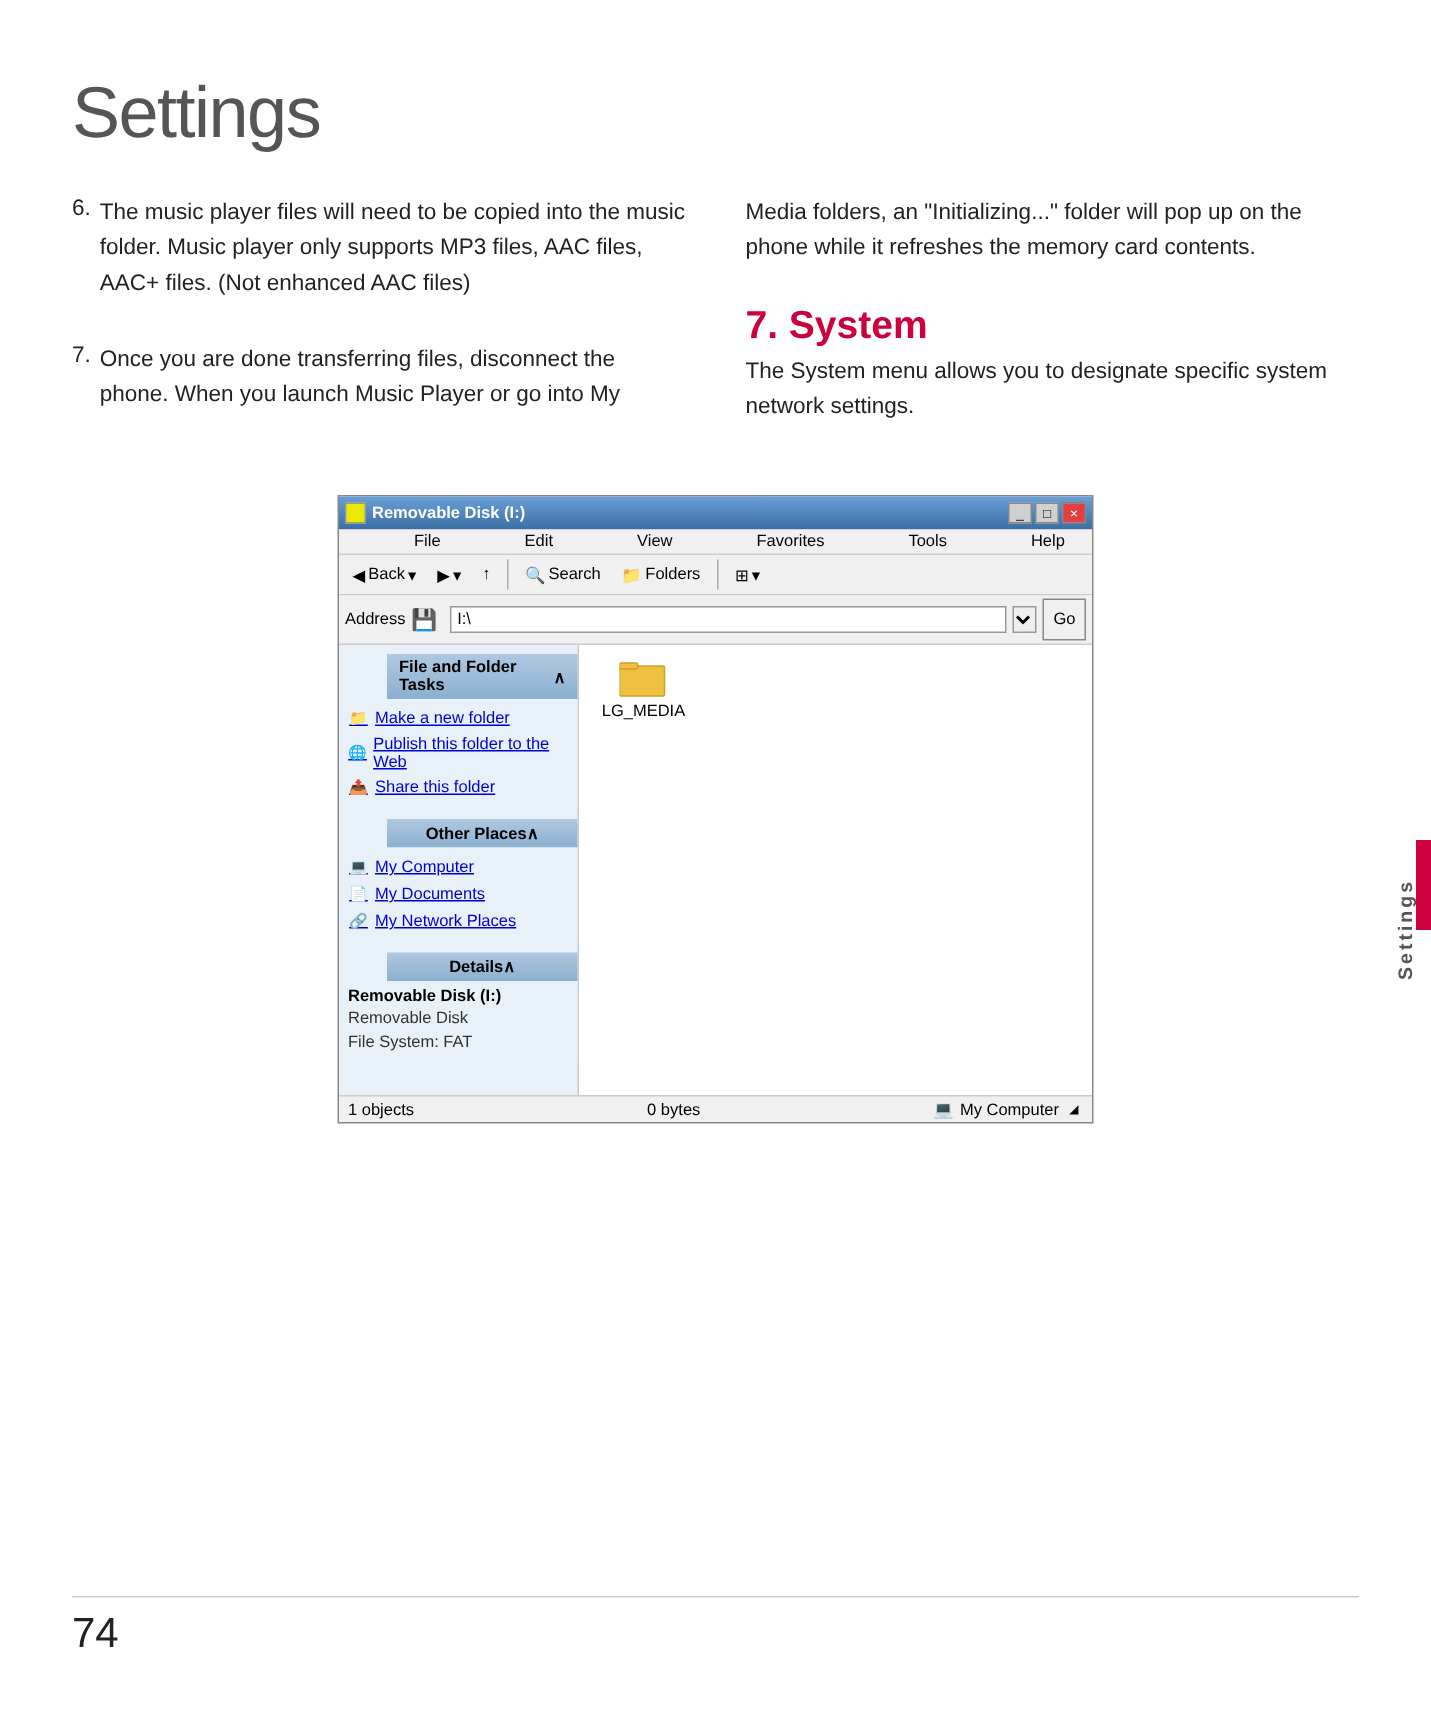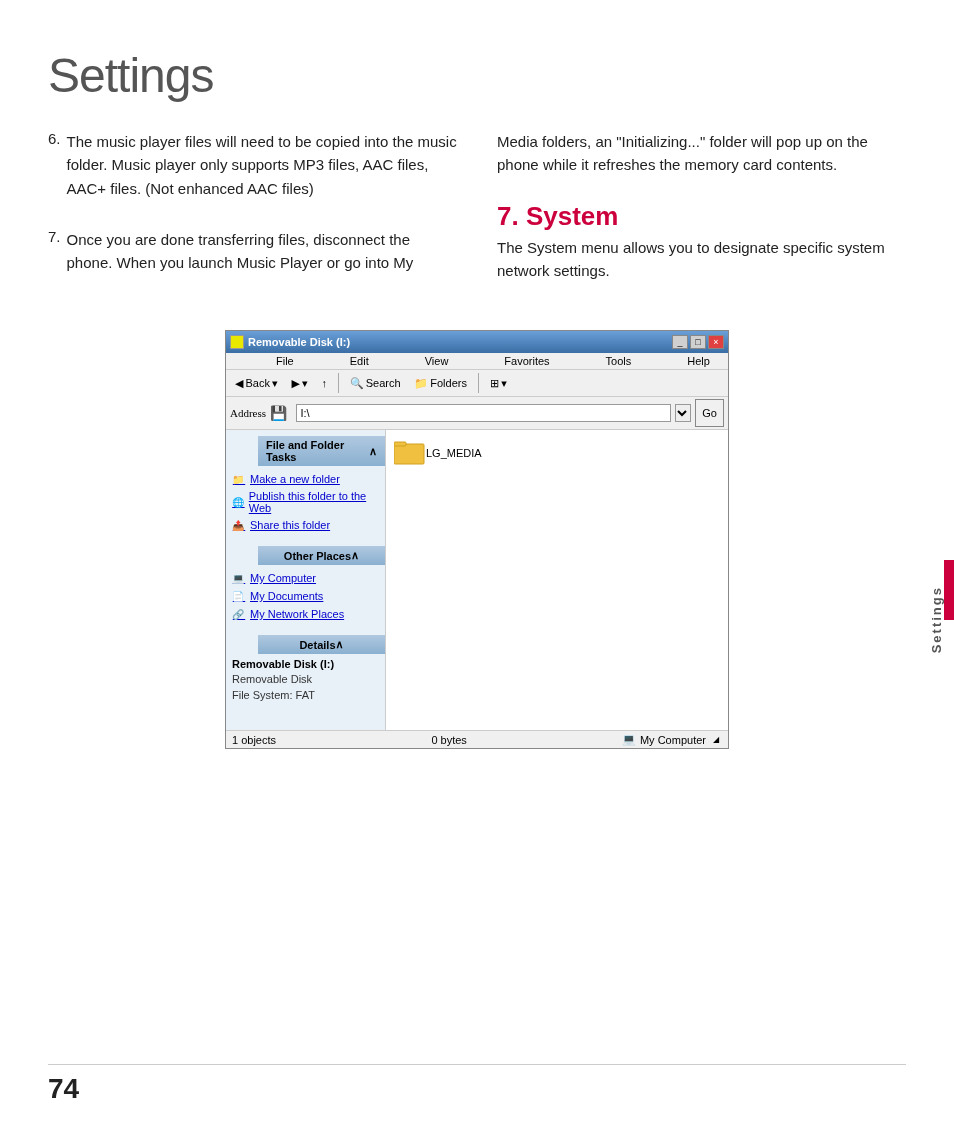--- a/index.html
+++ b/index.html
@@ -11,21 +11,21 @@
       position: relative;
       overflow: hidden;
     }
 
     
     .page-number {
       position: absolute;
       bottom: 40px;
       left: 48px;
       font-size: 28px;
-      font-weight: bold;
+      font-weight: normal;
       color: #222;
     }
 
     
     .sidebar-label {
       position: absolute;
       right: 0;
       top: 520px;
       width: 36px;
       height: 200px;
@@ -206,21 +206,20 @@
       padding: 2px 4px;
       border-bottom: 1px solid #ccc;
       display: flex;
       align-items: center;
       gap: 4px;
       font-size: 11px;
     }
     .address-label {
       font-size: 11px;
       color: #000;
-      font-family: Liberation Serif, serif;
     }
     .address-box {
       flex: 1;
       background: white;
       border: 1px solid #999;
       height: 18px;
       display: flex;
       align-items: center;
       padding: 0 4px;
       font-size: 11px;
@@ -284,21 +283,21 @@
     }
 
     .explorer-main {
       flex: 1;
       padding: 8px;
       background: white;
     }
 
     .folder-item {
       display: flex;
-      flex-direction: row;
+      flex-direction: column;
       align-items: center;
       width: 70px;
       cursor: pointer;
     }
     .folder-icon {
       width: 32px;
       height: 28px;
       position: relative;
     }
     .folder-label {

